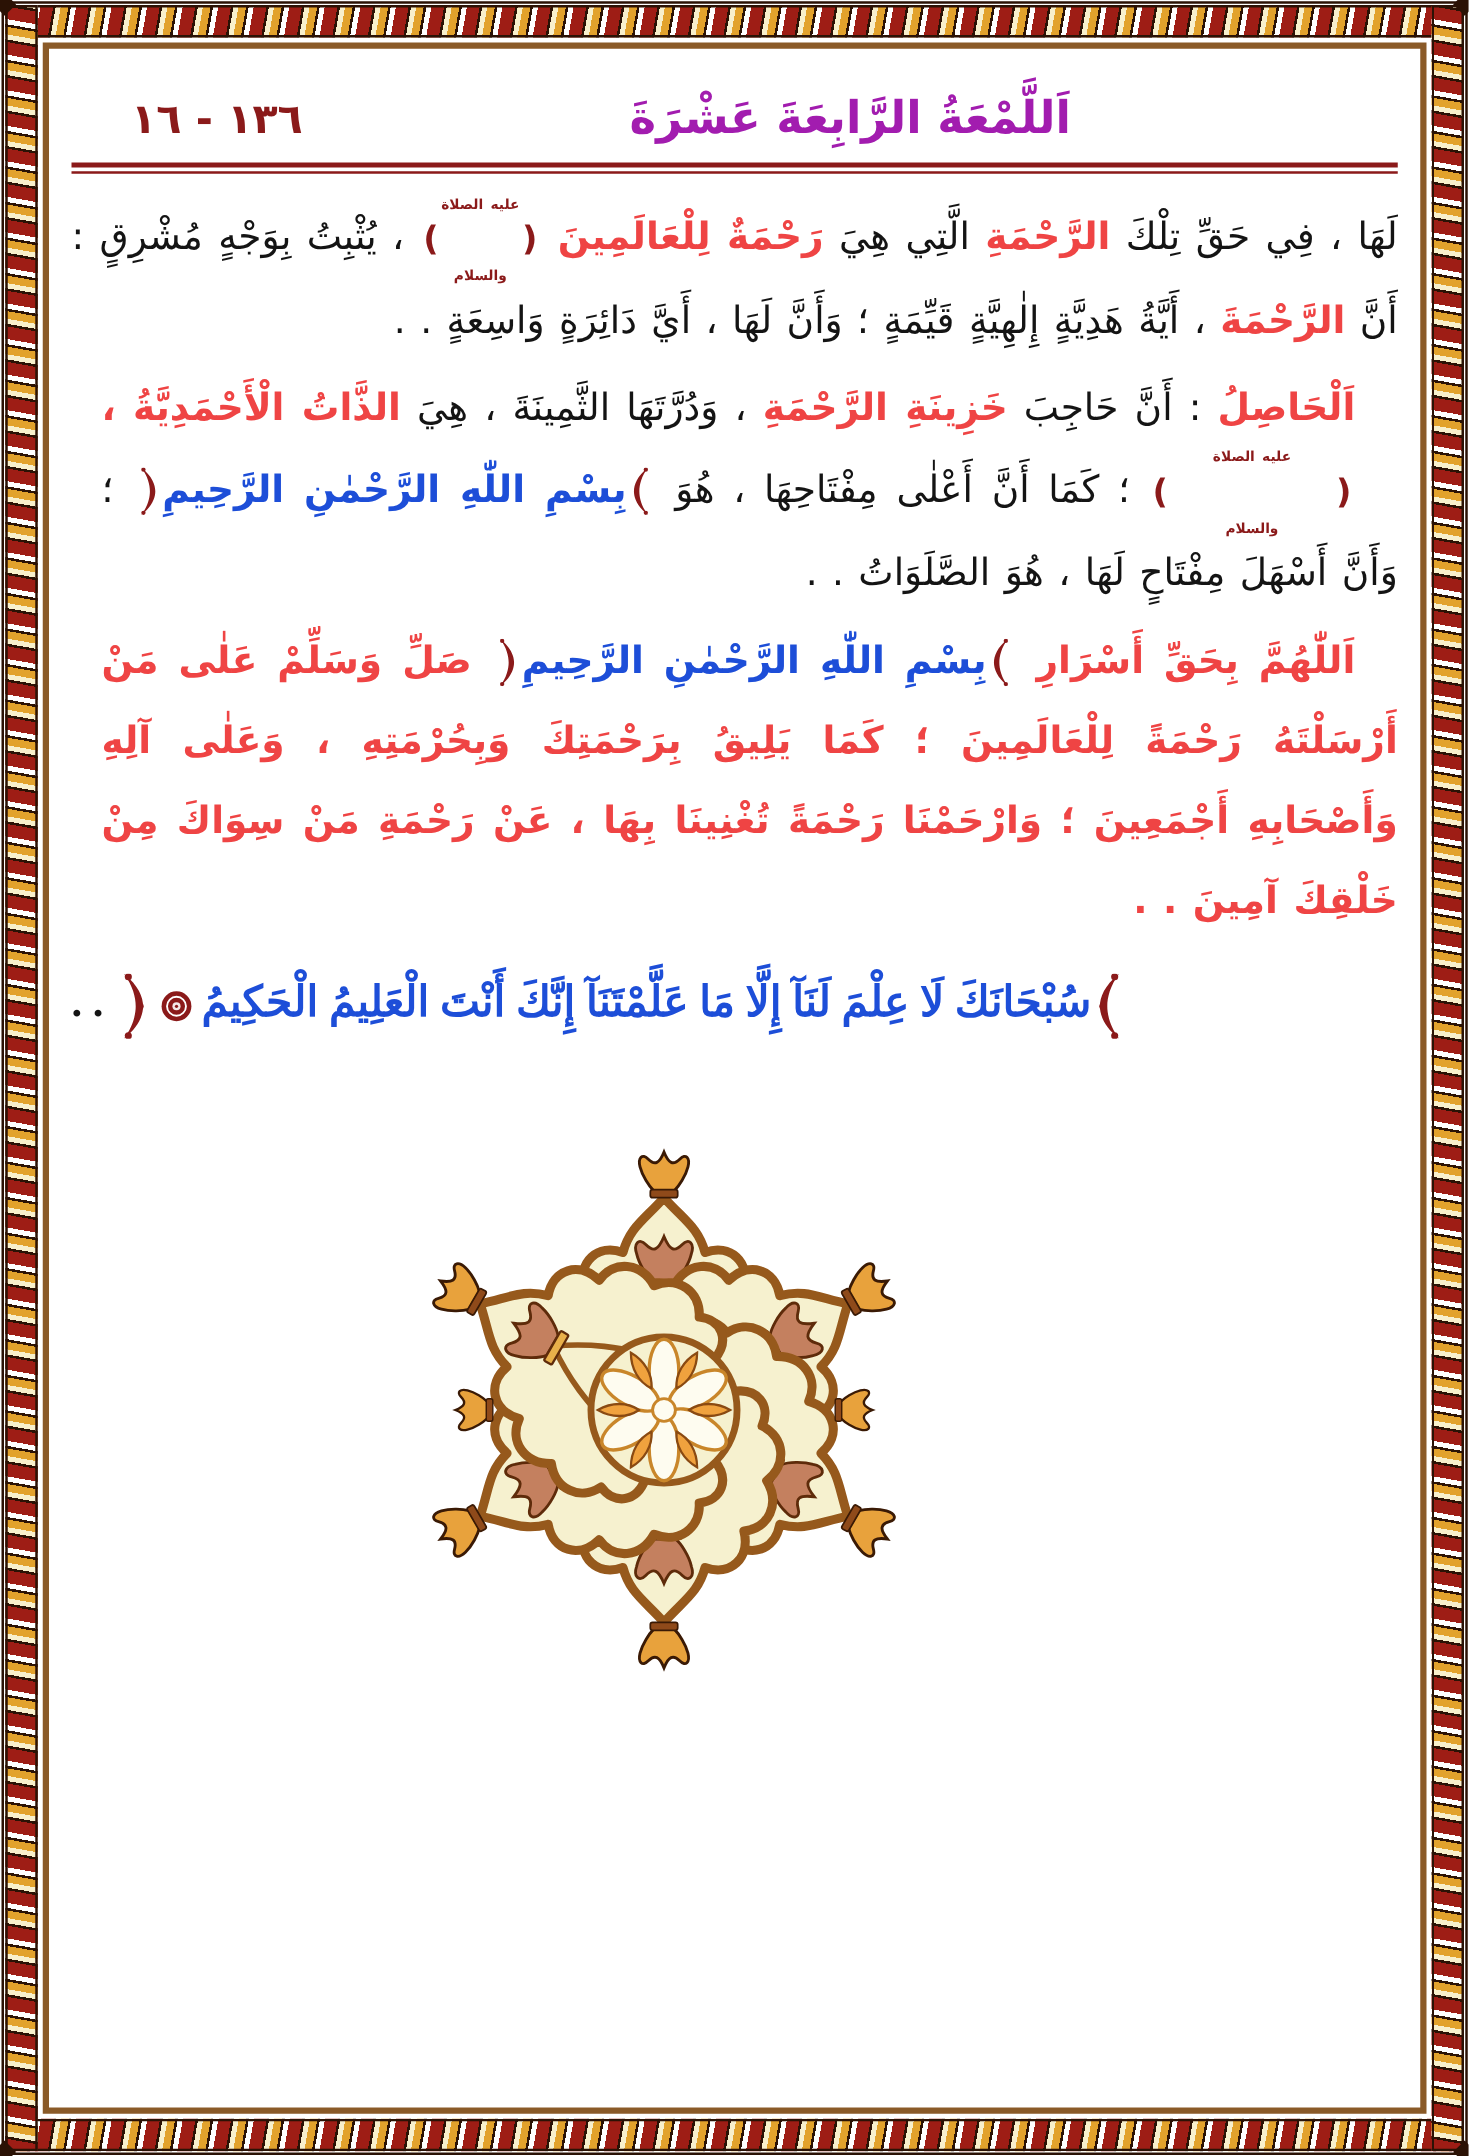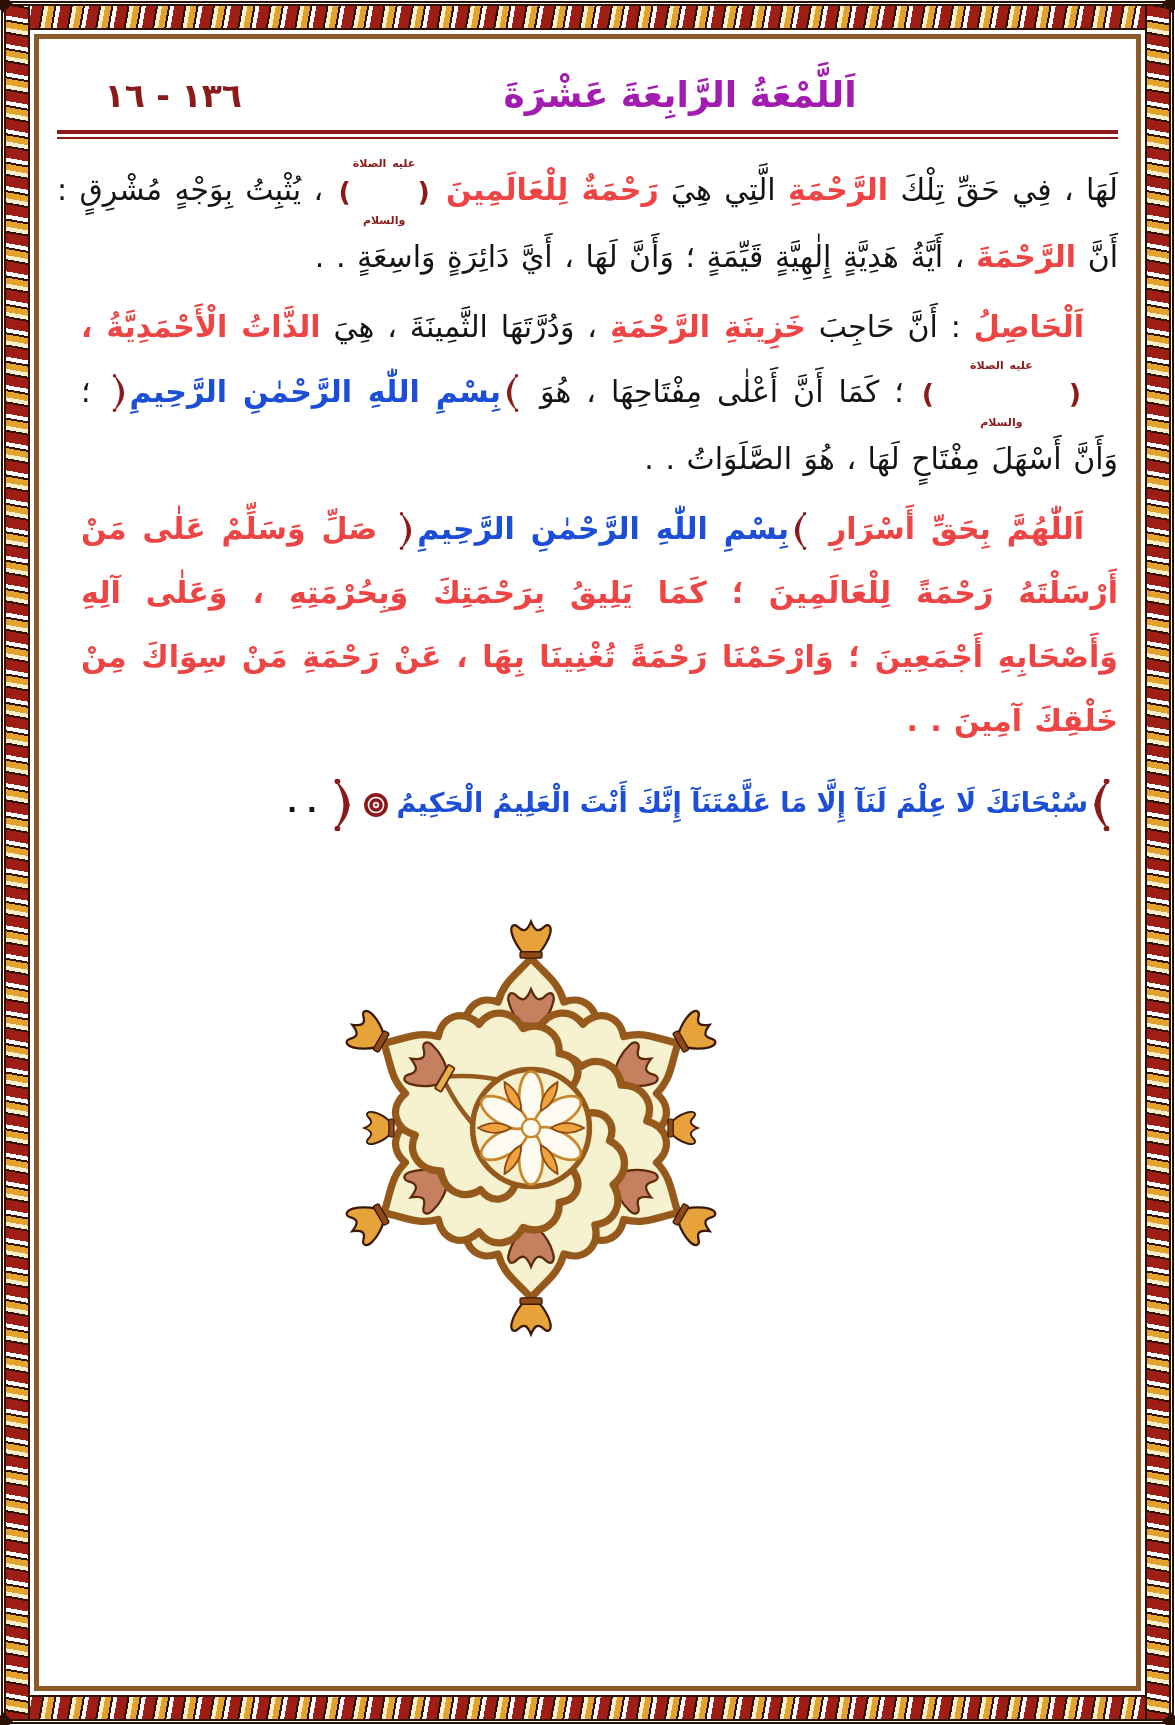--- a/index.html
+++ b/index.html
@@ -41,21 +41,21 @@
 
   
   .saw { display:inline-flex; align-items:center; color:#8b1a1a; font-weight:bold; vertical-align:middle; margin:0 3px; }
   .saw-p { font-size:27px; line-height:27px; }
   .saw-stack { display:inline-flex; flex-direction:column; font-size:11px; line-height:11px;
                text-align:center; padding:0 2px; transform:translateY(1px);gap:46px; }
 
   .bracket-svg { vertical-align:middle; margin:0 5px; }
   .medallion-svg { vertical-align:middle; margin:0 7px; }
 
-  .verse { margin-top:12px; text-align:right; font-size:27px; line-height:76px; }
+  .verse { margin-top:12px; text-align:left; font-size:34px; line-height:76px;font-family:Liberation Serif, serif; }
   .verse .dots { color:#141414; font-weight:bold; }
 
   .rosette { position:absolute; top:918px; left:321px; width:420px; height:420px; }
 </style>
 </head>
 <body>
 
 <div class="page">
 
   <div>

